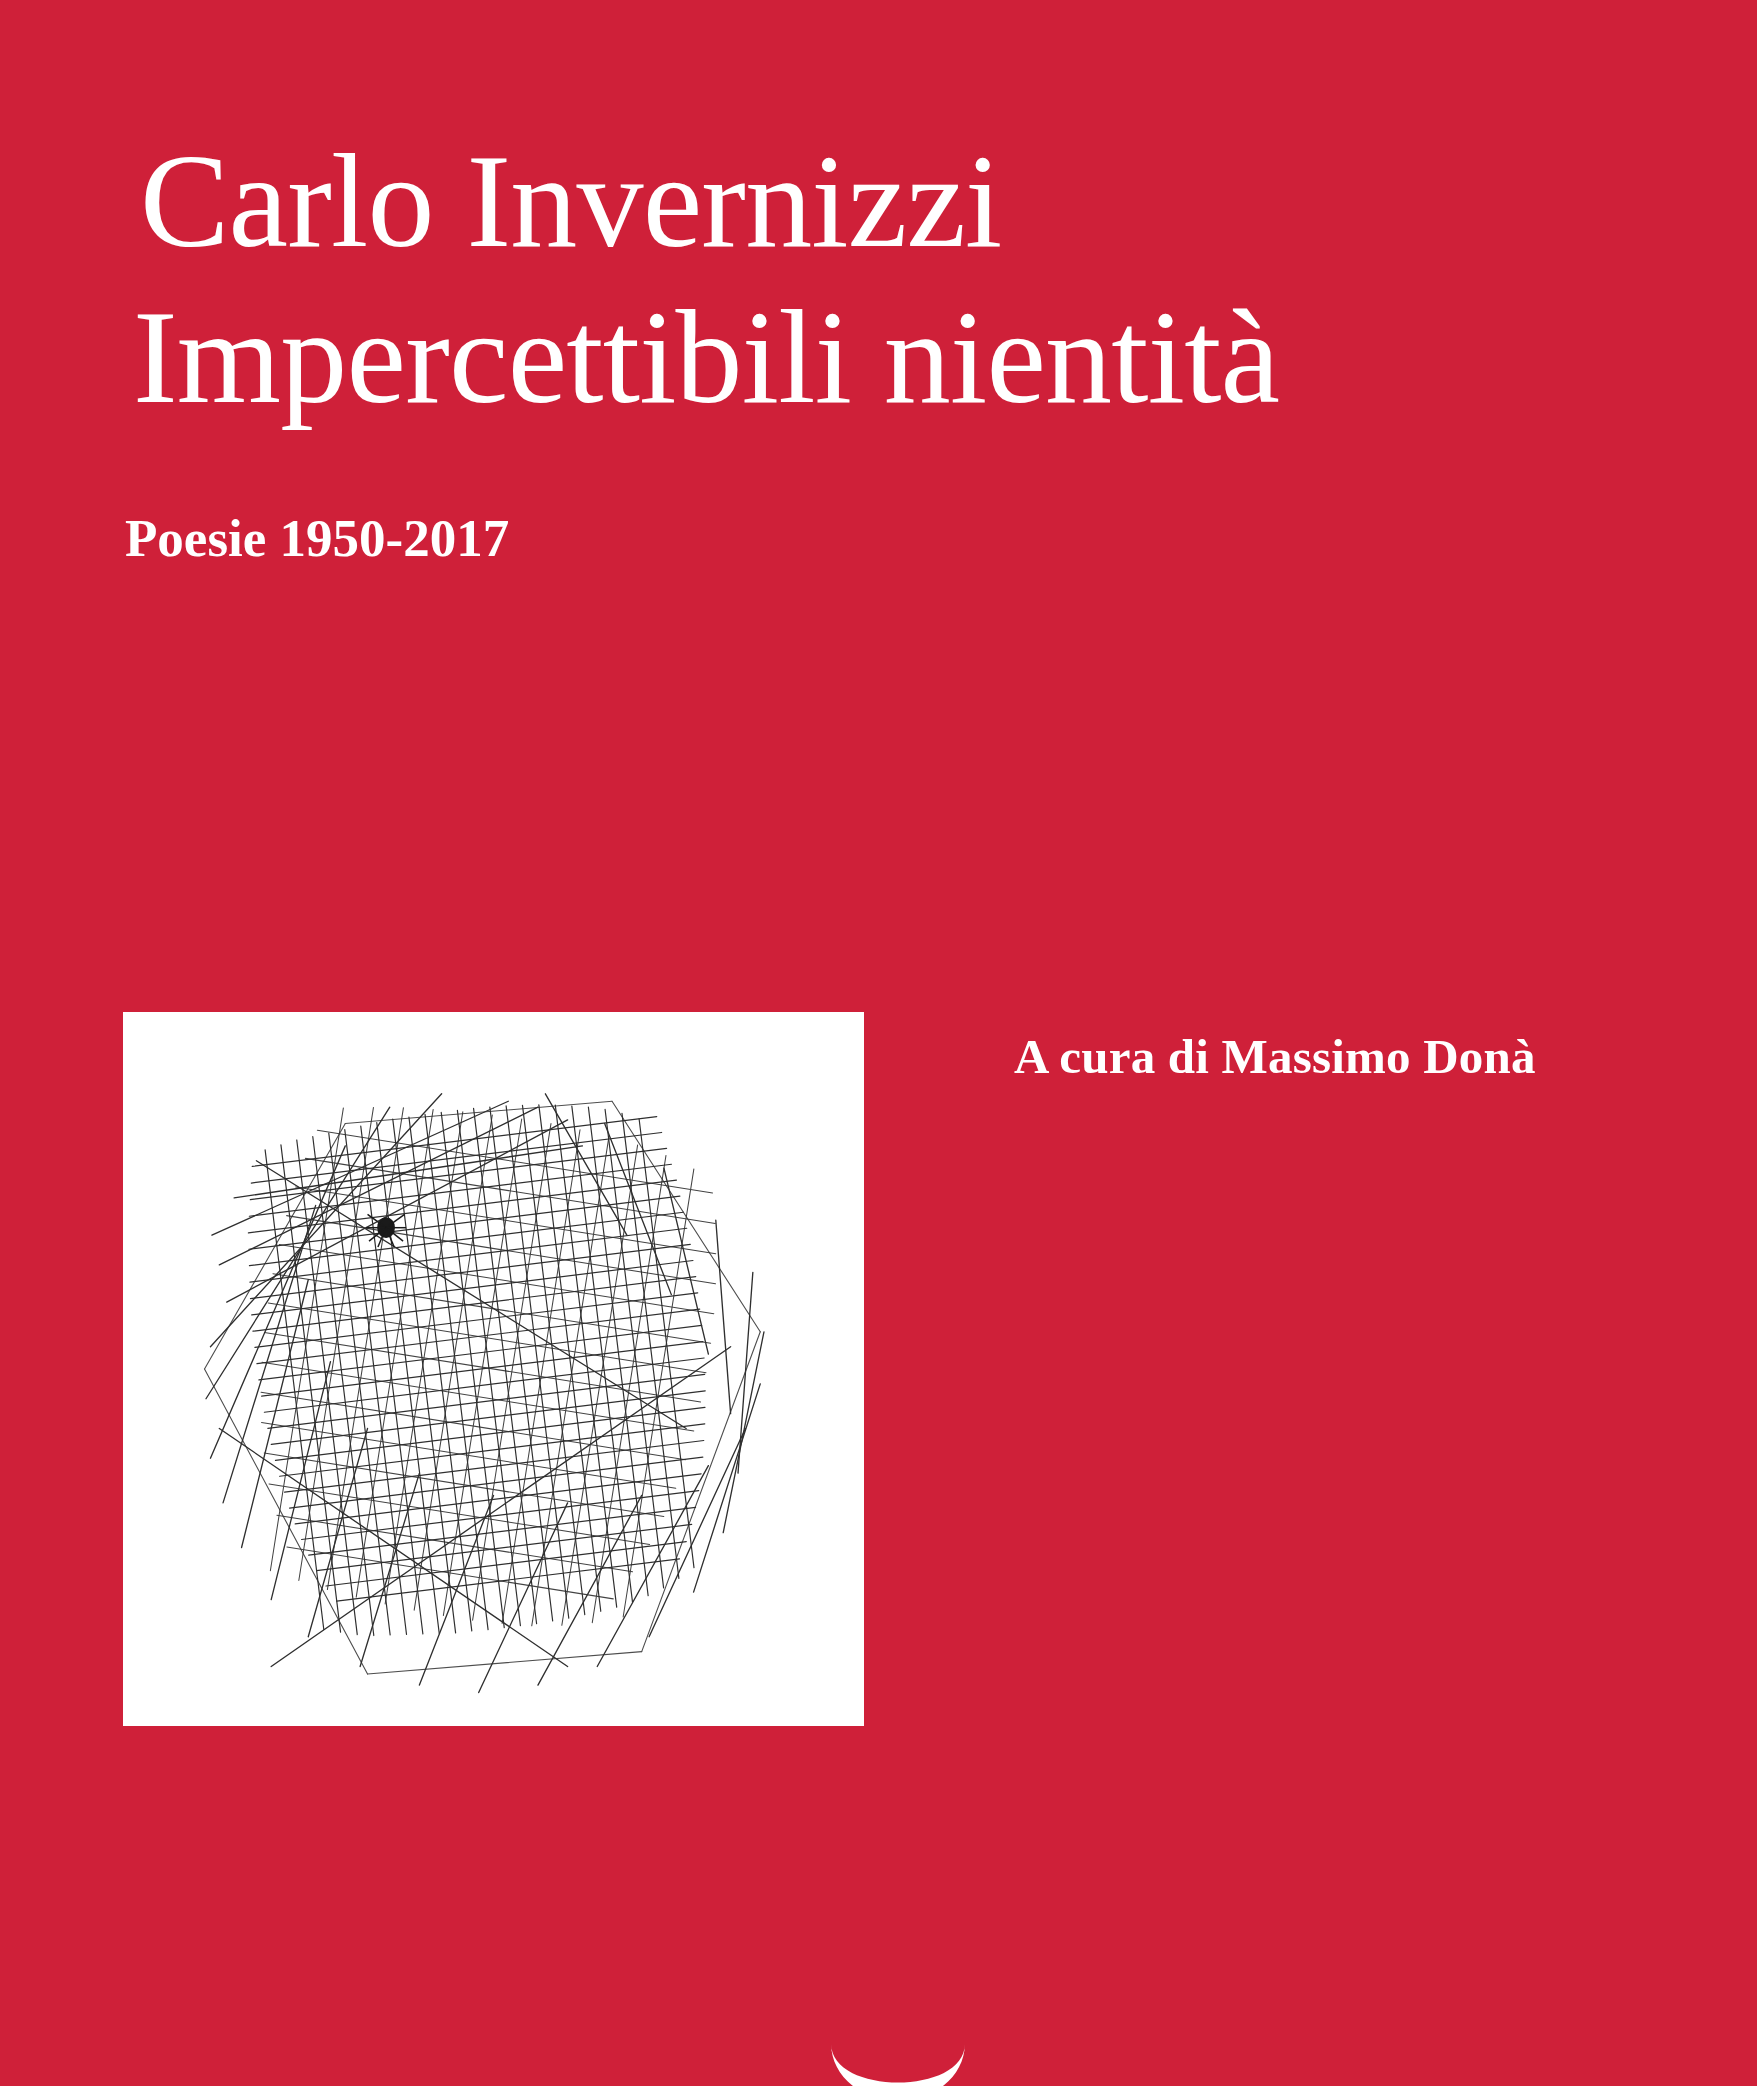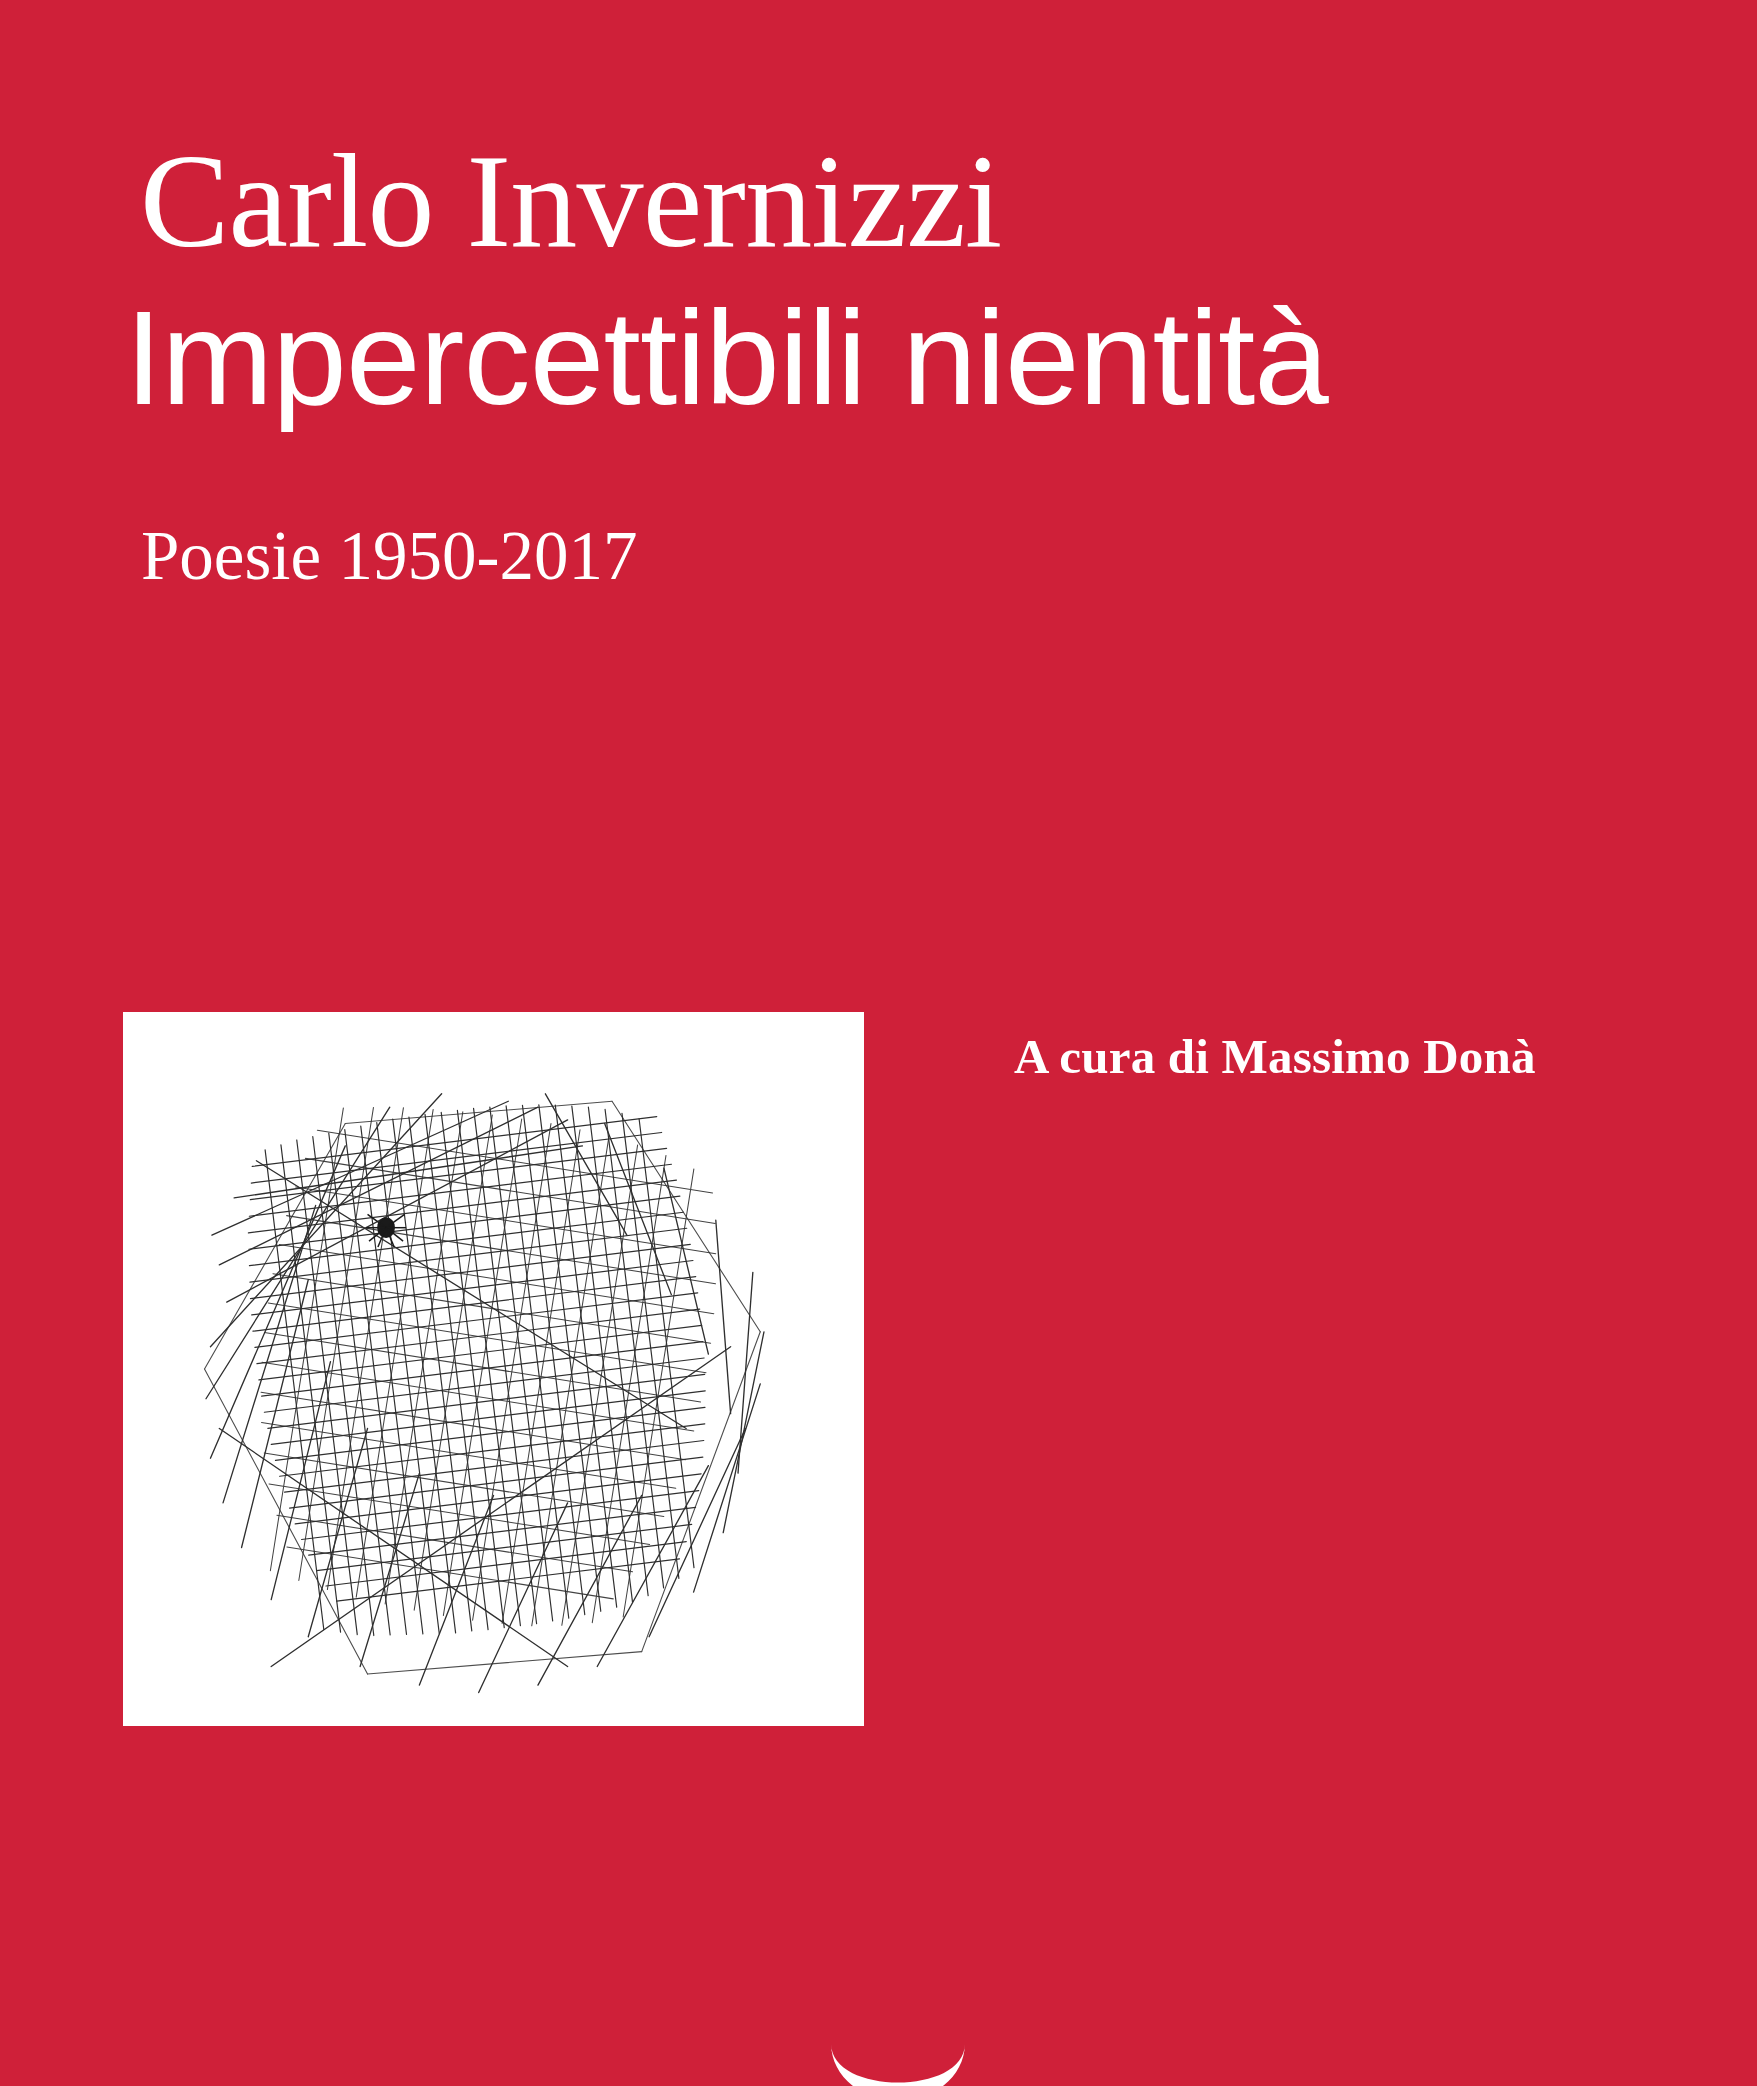--- a/index.html
+++ b/index.html
@@ -29,36 +29,36 @@
     font-family: "Liberation Serif", serif;
     font-size: 134px;
     line-height: 1.04;
     color: #ffffff;
     font-weight: normal;
     letter-spacing: -0.8px;
     margin: 15px;
     white-space: nowrap;
   }
   .book-title {
-    font-family: Liberation Sans, sans-serif;
+    font-family: Liberation Serif, serif;
     font-size: 134px;
     line-height: 1.07;
     color: #ffffff;
     font-weight: normal;
     letter-spacing: -0.8px;
+    margin: 8px;
+    white-space: nowrap;
+  }
+  .subtitle {
+    font-family: "Liberation Serif", serif;
+    font-size: 53px;
+    line-height: 1.2;
+    color: #ffffff;
+    font-weight: bold;
     margin: 0;
-    white-space: nowrap;
-  }
-  .subtitle {
-    font-family: "Liberation Serif", serif;
-    font-size: 69px;
-    line-height: 1.2;
-    color: #ffffff;
-    font-weight: normal;
-    margin: 16px;
     padding-top: 69px;
     letter-spacing: 0px;
   }
 
   
   #editor-credit {
     position: absolute;
     left: 1014px;
     top: 1006px;
     font-family: "Liberation Serif", serif;

